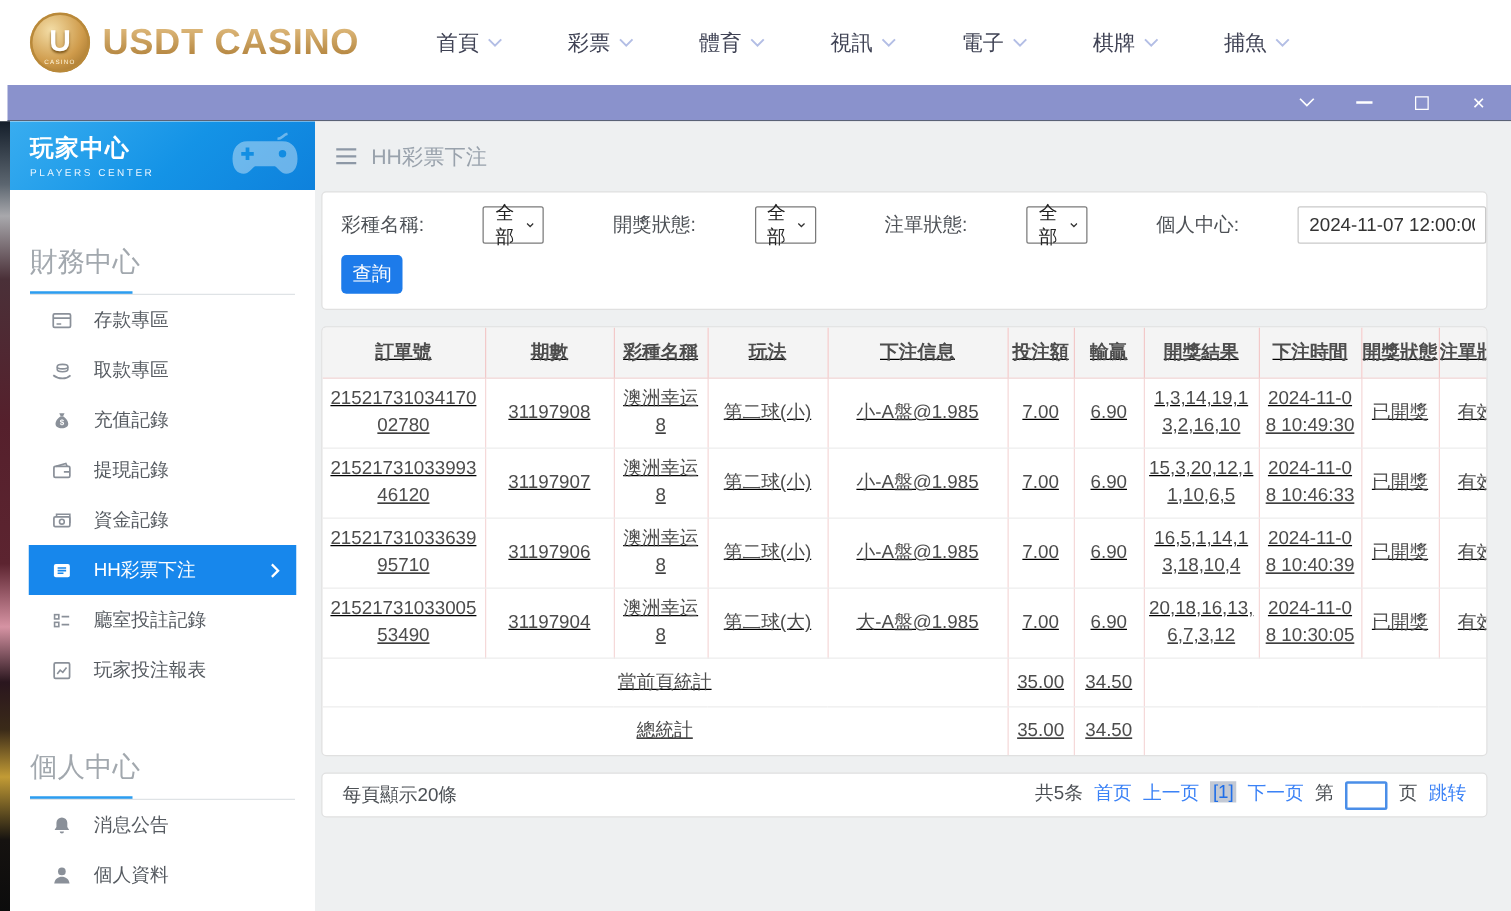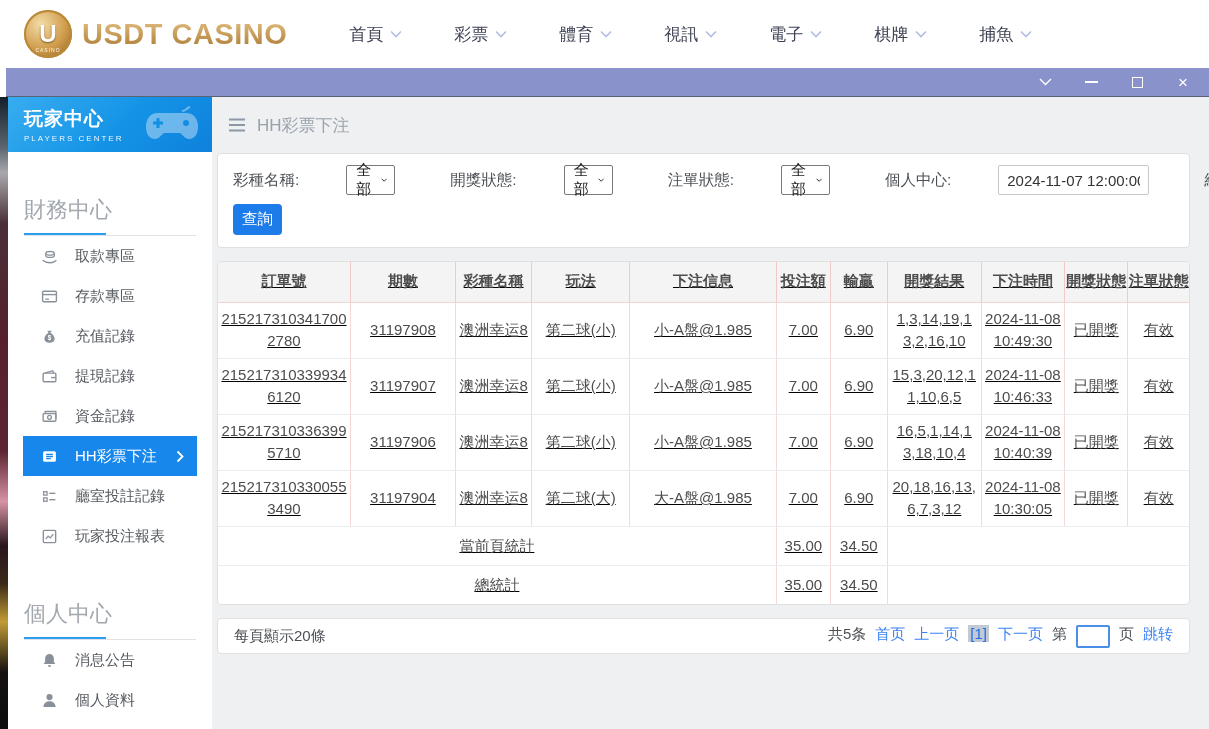--- a/index.html
+++ b/index.html
@@ -30,21 +30,21 @@
   .win-minus { width:13px; height:2px; background:#fff; }
   .win-x { font-size:17px; line-height:1; }
 
   
   .shell { display:flex; height:632px; }
   .edge-strip { width:8px; height:100%;
     background:linear-gradient(180deg,#141e2a 0%,#5c6670 8%,#a8a8ac 12%,#4a3038 20%,
       #55202c 38%,#5c2430 56%,#d693a3 64%,#2a161e 71%,#3a2a18 77%,#c29b35 83%,#151210 91%,#0c0c0c 100%); }
 
   
-  .sidebar { width:204px; background:#fff; overflow:hidden; }
+  .sidebar { width:244px; background:#fff; overflow:hidden; }
   .side-header { height:55px; background:linear-gradient(135deg,#38adf0 0%,#1493e6 55%,#0e81dc 100%);
     color:#fff; padding:9px 0 0 16px; position:relative; overflow:hidden; }
   .side-header h1 { font-size:19px; font-weight:bold; letter-spacing:1px; }
   .side-header .sub { font-size:8px; letter-spacing:2px; margin-top:2px; color:#eaf6ff; }
   .side-header .pad-icon { position:absolute; right:8px; top:6px; opacity:.38; }
   .side-title { font-size:22px; color:#a2a8ae; padding:12px 16px 8px;margin-top:31px; }
   .side-underline { margin:0 16px; height:3px; position:relative; }
   .side-underline .blue { position:absolute; left:0; top:0; width:82px; height:3px; background:#2b9df0; }
   .side-underline .gray { position:absolute; left:0; right:0; bottom:0; height:1px; background:#dfe3e6; }
   .side-item { height:40px; margin:0 15px; display:flex; align-items:center; gap:17px;
@@ -184,36 +184,36 @@
 
     <div class="side-title">財務中心</div>
     <div class="side-underline">
         <span class="blue"></span>
         <span class="gray"></span>
       </div>
 
     <div class="side-item">
       <span class="si">
           <svg width="17" height="17" viewBox="0 0 16 16">
+            <rect x="1.5" y="3" width="13" height="10" rx="1" fill="none" stroke="currentColor" stroke-width="1.3"></rect>
+            <path d="M1.5 6.2h13" stroke="currentColor" stroke-width="1.3"></path>
+            <path d="M4 10.5h3.5" stroke="currentColor" stroke-width="1.2"></path>
+          </svg>
+        </span>
+      <span class="sl">存款專區</span>
+    </div>
+    <div class="side-item">
+      <span class="si">
+          <svg width="17" height="17" viewBox="0 0 16 16">
             <ellipse cx="8.5" cy="5" rx="4" ry="1.7" fill="none" stroke="currentColor" stroke-width="1.2"></ellipse>
             <path d="M4.5 5v2.2c0 .9 1.8 1.6 4 1.6s4-.7 4-1.6V5" fill="none" stroke="currentColor" stroke-width="1.2"></path>
             <path d="M1.5 11.5c2.5 2 5 2.4 7 2.4 2.5 0 4.5-1 6-2.4" fill="none" stroke="currentColor" stroke-width="1.3"></path>
           </svg>
         </span>
       <span class="sl">取款專區</span>
-    </div>
-    <div class="side-item">
-      <span class="si">
-          <svg width="17" height="17" viewBox="0 0 16 16">
-            <rect x="1.5" y="3" width="13" height="10" rx="1" fill="none" stroke="currentColor" stroke-width="1.3"></rect>
-            <path d="M1.5 6.2h13" stroke="currentColor" stroke-width="1.3"></path>
-            <path d="M4 10.5h3.5" stroke="currentColor" stroke-width="1.2"></path>
-          </svg>
-        </span>
-      <span class="sl">存款專區</span>
     </div>
     <div class="side-item">
       <span class="si">
           <svg width="17" height="17" viewBox="0 0 16 16">
             <path d="M6 2.5h4l-1.2 2.3H7.2z" fill="currentColor"></path>
             <path d="M6.8 4.8h2.4c2.3 1.6 3.6 3.6 3.6 5.6 0 2.2-1.9 3.4-4.8 3.4s-4.8-1.2-4.8-3.4c0-2 1.3-4 3.6-5.6z" fill="currentColor"></path>
             <text x="8" y="11.6" font-size="6" fill="#fff" text-anchor="middle" font-weight="bold">$</text>
           </svg>
         </span>
       <span class="sl">充值記錄</span>

